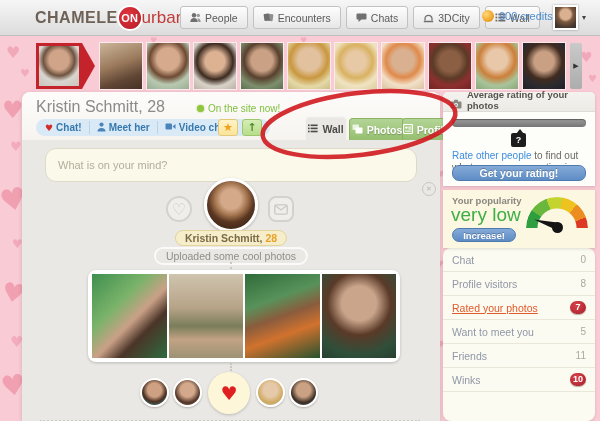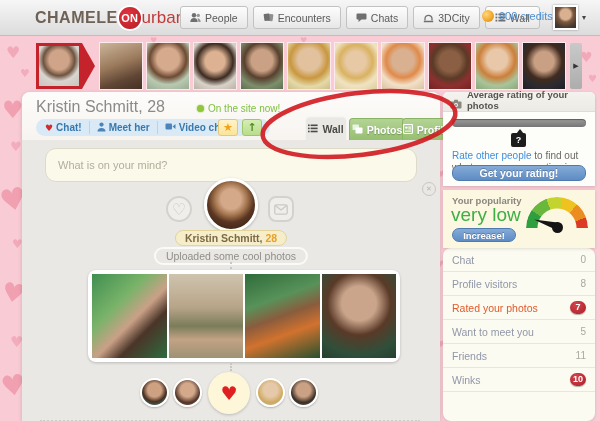--- a/index.html
+++ b/index.html
@@ -128,21 +128,21 @@
     -webkit-mask:radial-gradient(circle at 50% 50%, transparent 19px, #000 20px);
     mask:radial-gradient(circle at 50% 50%, transparent 19px, #000 20px); }
   .needle { position:absolute; left:7px; top:25px; width:25px; height:9px; background:#141414;
     clip-path:polygon(0 50%, 100% 6%, 100% 94%); transform-origin:100% 50%; transform:rotate(16deg); }
   .hub { position:absolute; left:26px; top:25px; width:11px; height:11px; border-radius:50%; background:#141414; }
 
   .stats { background:#fcfbf1; box-shadow:0 1px 3px rgba(0,0,0,.12); height:173px; overflow:hidden;border-radius:8px; }
   .stat-row { height:24px; display:flex; align-items:center; justify-content:space-between; padding:0 9px;
     border-bottom:1px solid #e9e7da; cursor:pointer; }
   .stat-label { font-size:10.5px; color:#9097a8; }
-  .stat-label.hl { color:#e05a2b; }
+  .stat-label.hl { color:#e05a2b;text-decoration:underline; }
   .stat-num { font-size:10px; color:#aca89e; }
   .stat-badge { min-width:16px; height:13px; border-radius:8px; background:radial-gradient(circle at 40% 30%, #d6444c, #a91f28);
     color:#fff; font-size:9px; font-weight:bold; text-align:center; line-height:13px; padding:0 3px;
     box-shadow:0 1px 1px rgba(0,0,0,.3); }
 
   
   .annotation { position:absolute; left:252px; top:82px; z-index:60; pointer-events:none; }
 
   
   .g1{background:linear-gradient(160deg,#cbb59a,#9b7a5c 45%,#5f4534 75%,#453123);}

